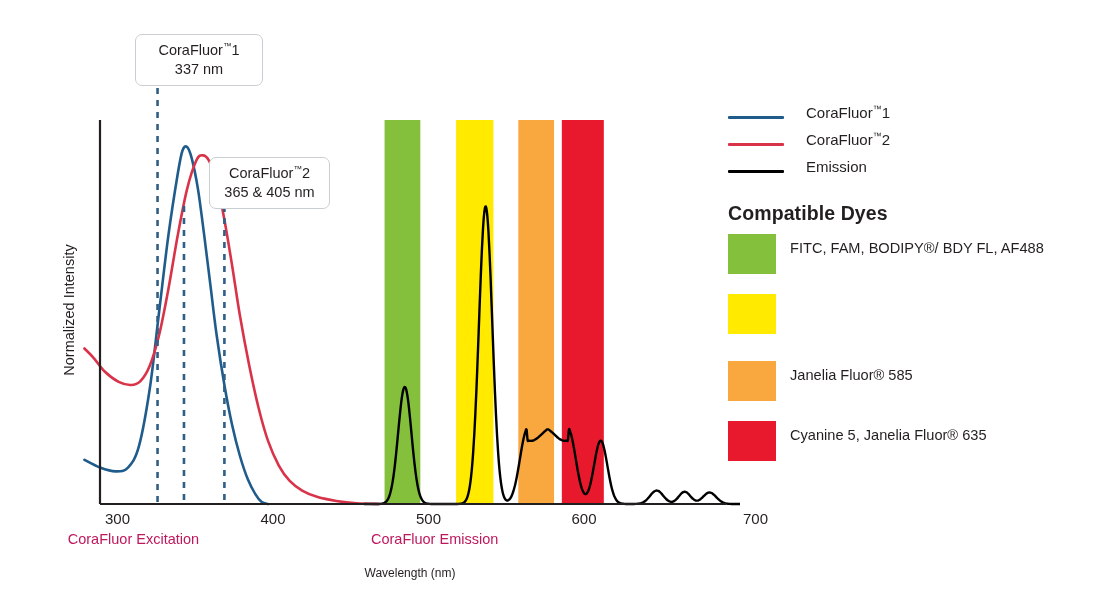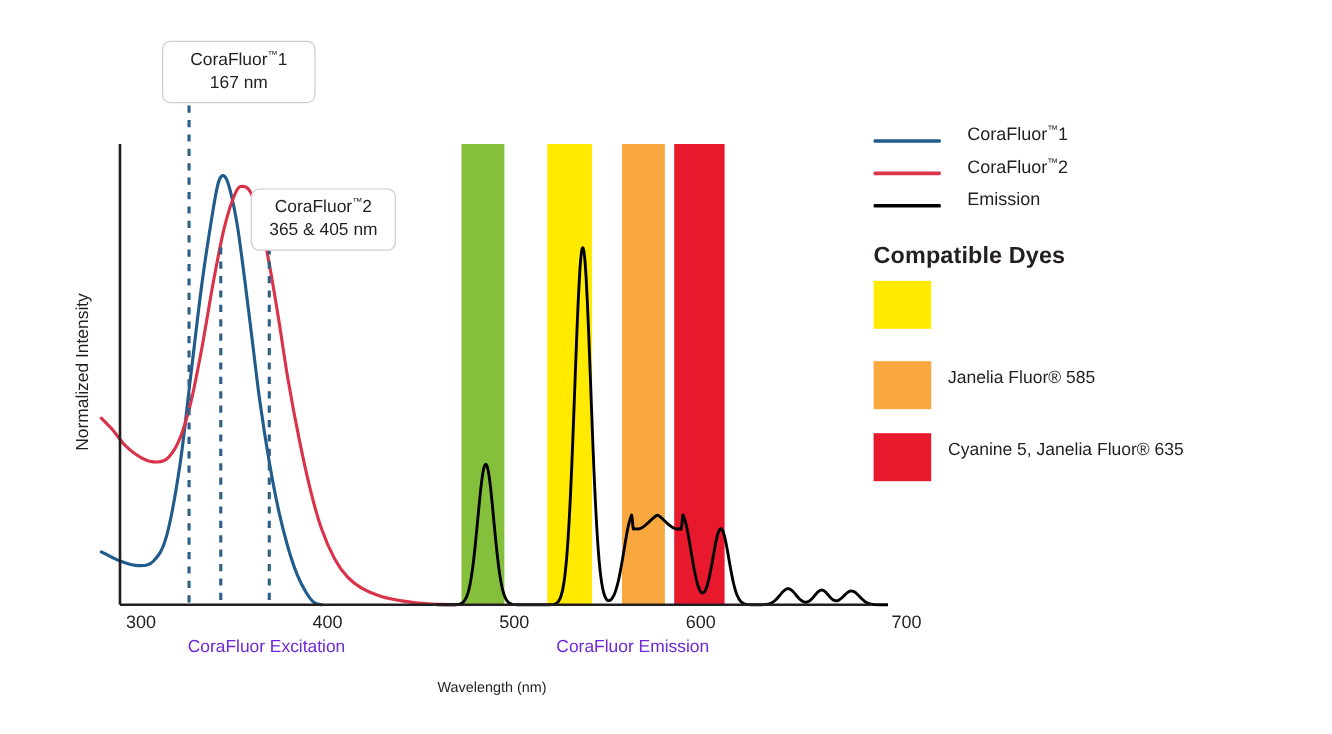--- a/index.html
+++ b/index.html
@@ -28,21 +28,21 @@
   .callout .l2{display:block;}
   .callout sup{font-size:8.5px;vertical-align:super;line-height:0;}
   #callout-cf1{left:135px;top:34px;width:128px;}
   #callout-cf2{left:209px;top:157px;width:121px;}
 
   
   .axis-tick{
     position:absolute;font-size:15px;color:#231f20;text-align:right;width:60px;
   }
   .axis-sub{
-    position:absolute;font-size:14.5px;color:#6d28d9;text-align:right;
+    position:absolute;font-size:14.5px;color:#be185d;text-align:left;
   }
   #xlabel{
     position:absolute;font-size:12px;color:#231f20;text-align:center;
     left:290px;top:566px;width:240px;
   }
   #ylabel{
     position:absolute;
     left:-40px;top:300px;width:200px;
     transform:rotate(-90deg);
     transform-origin:center center;
@@ -95,21 +95,21 @@
           <line x1="224.4" y1="206" x2="224.4" y2="504" stroke="#2f5f86" stroke-width="2.6" stroke-dasharray="6,6"></line>
         </g>
       <g id="g-axes">
           <line x1="100" y1="120" x2="100" y2="504" stroke="#231f20" stroke-width="2.2"></line>
           <line x1="100" y1="504" x2="726" y2="504" stroke="#231f20" stroke-width="2.2"></line>
         </g>
     </svg>
 
     <div class="callout" id="callout-cf1">
       <span class="l1"><span>CoraFluor</span><sup>™</sup><span>1</span></span>
-      <span class="l2">167 nm</span>
+      <span class="l2">337 nm</span>
     </div>
     <div class="callout" id="callout-cf2">
       <span class="l1"><span>CoraFluor</span><sup>™</sup><span>2</span></span>
       <span class="l2">365 &amp; 405 nm</span>
     </div>
 
     <div id="tick-layer">
         <div class="axis-tick" style="left: 70px; top: 510px;">300</div>
         <div class="axis-tick" style="left: 225.5px; top: 510px;">400</div>
         <div class="axis-tick" style="left: 381px; top: 510px;">500</div>
@@ -134,20 +134,26 @@
           <span class="line-swatch" style="background: rgb(217, 51, 74);"></span>
           <span class="line-legend-label"><span>CoraFluor</span><sup>™</sup><span>2</span></span>
         </div>
         <div class="line-legend-row">
           <span class="line-swatch" style="background: rgb(0, 0, 0); height: 3px;"></span>
           <span class="line-legend-label"><span>Emission</span></span>
         </div>
       </div>
     <div id="dyes-title">Compatible Dyes</div>
     <div id="dye-legend">
+        <div class="dye-row">
+          <div class="dye-swatch" style="background: rgb(132, 192, 60);"></div>
+          <div class="dye-label">
+            <div>FITC, FAM, BODIPY®/ BDY FL, AF488</div>
+          </div>
+        </div>
         <div class="dye-row" style="min-height: 58px;">
           <div class="dye-swatch" style="background: rgb(255, 234, 0);"></div>
         </div>
         <div class="dye-row">
           <div class="dye-swatch" style="background: rgb(249, 168, 63);"></div>
           <div class="dye-label">
             <div>Janelia Fluor® 585</div>
           </div>
         </div>
         <div class="dye-row">

